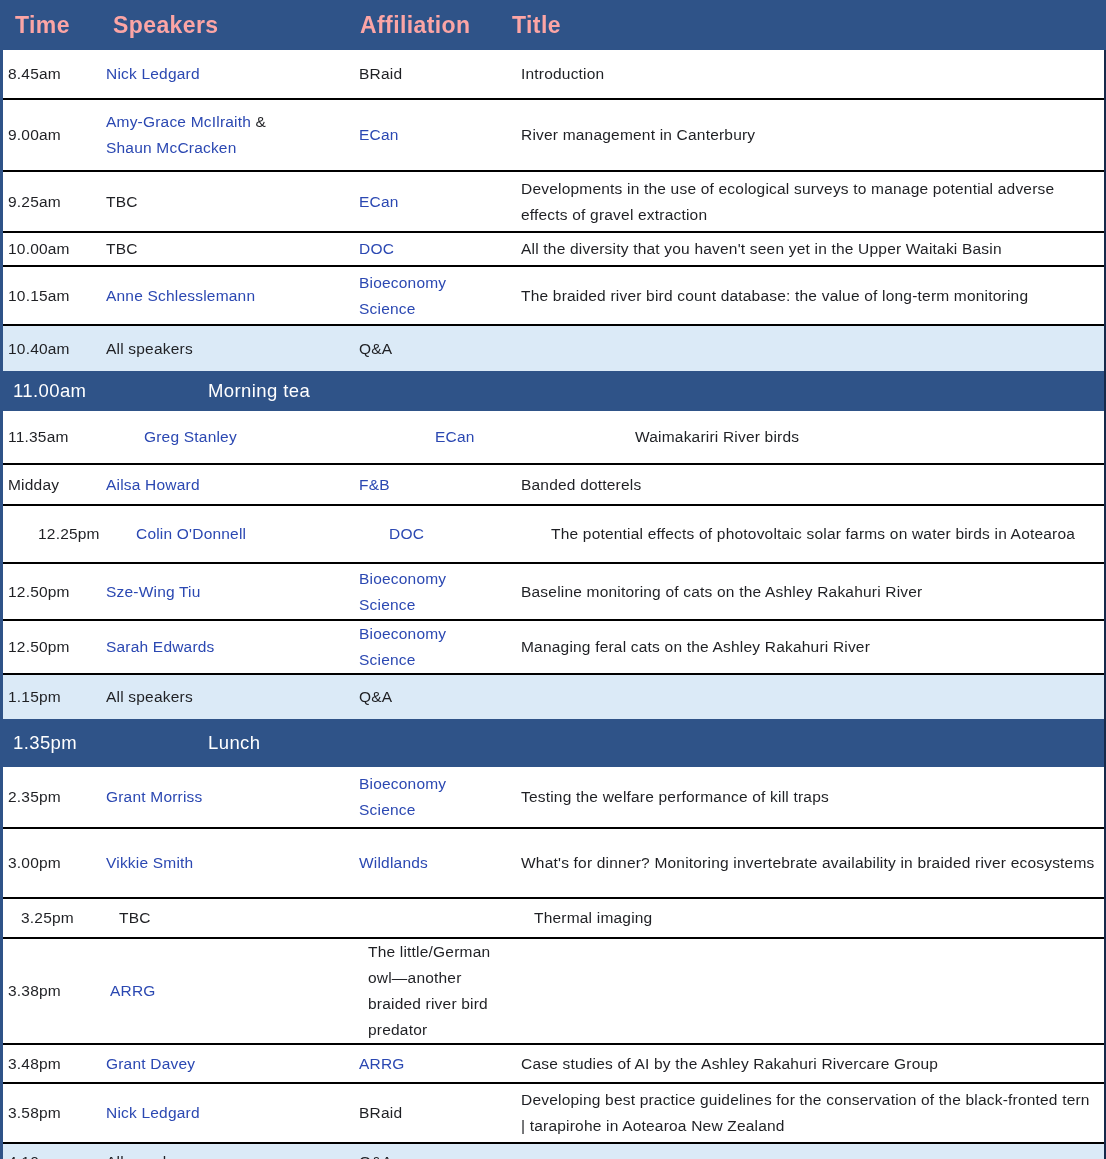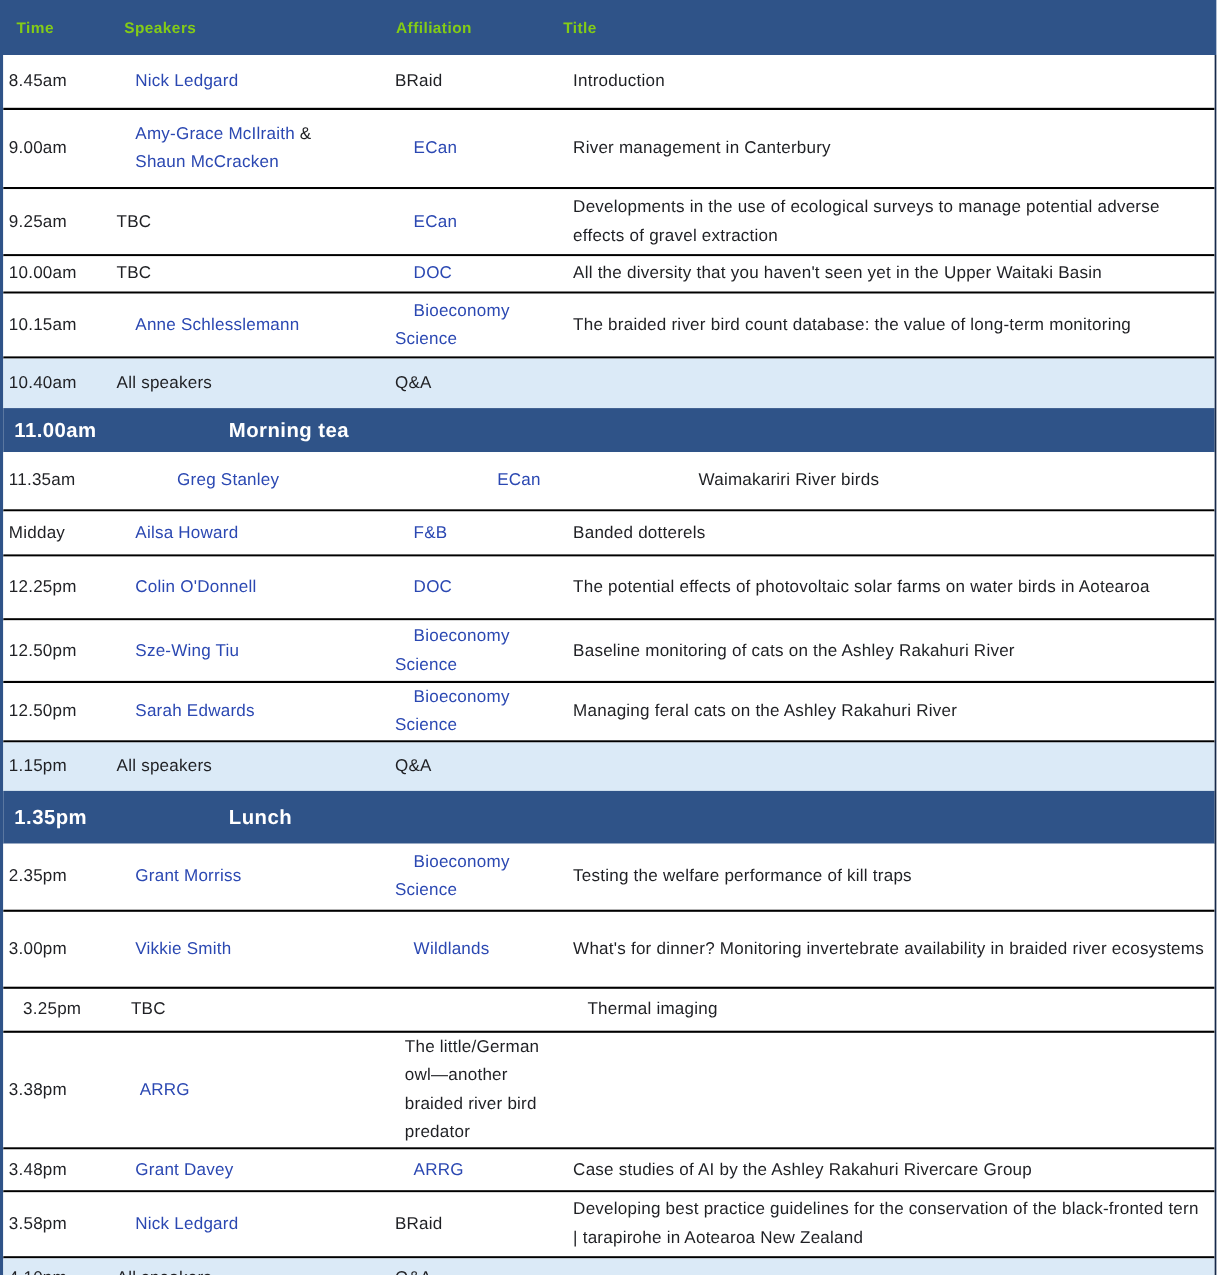--- a/index.html
+++ b/index.html
@@ -13,23 +13,23 @@
   html,body{background:#fff;}
   body{
     width:1106px;height:1159px;overflow:hidden;
     font-family:"Liberation Sans","DejaVu Sans",sans-serif;
     color:var(--ink);
   }
   .page{width:1106px;height:1159px;display:flex;flex-direction:column;background:#fff;}
 
   
   .thead{
-    flex:0 0 50px;background:var(--navy);color:#84cc16;
+    flex:0 0 50px;background:var(--navy);color:#fca5a5;
     display:grid;grid-template-columns:103px 249px 153px 1fr;
-    align-items:center;font-size:14px;font-weight:bold;letter-spacing:.4px;
+    align-items:center;font-size:23px;font-weight:bold;letter-spacing:.4px;
   }
   .thead .h-time{padding-left:15px;}
   .thead .h-speakers{padding-left:10px;}
   .thead .h-affil{padding-left:8px;}
   .thead .h-title{padding-left:7px;}
 
   
   #rows{
     flex:1;display:flex;flex-direction:column;
     border-left:3px solid var(--navy);
@@ -40,41 +40,41 @@
     display:grid;grid-template-columns:100px 249px 153px 1fr;
     align-items:center;background:#fff;
     font-size:15.5px;line-height:26px;letter-spacing:.2px;
   }
   .row.session{border-bottom:2px solid var(--line);}
   .row.qa{background:var(--lightblue);}
   .c-time{padding-left:5px;align-self:center;}
   .c-speakers{padding-left:3px;}
   .c-affil{padding-left:7px;}
   .c-title{padding-left:4px;padding-right:6px;margin-left:12px;}
-  a.lnk{color:var(--link);text-decoration:none;cursor:pointer;margin-left:17px;}
+  a.lnk{color:var(--link);text-decoration:none;cursor:pointer;}
 
   
   .row.break{
     background:var(--navy);color:#fff;display:flex;align-items:center;
-    padding-left:10px;font-size:18.5px;font-weight:bold;letter-spacing:.4px;
+    padding-left:10px;font-size:18.5px;font-weight:normal;letter-spacing:.4px;
   }
   .row.break .b-time{flex:0 0 195px;}
   .row.break .b-label{flex:1;}
 
   
   #rows .row:nth-child(1){min-height:50px;}
   #rows .row:nth-child(2){min-height:72px;}
   #rows .row:nth-child(3){min-height:61px;}
   #rows .row:nth-child(4){min-height:34px;}
   #rows .row:nth-child(5){min-height:59px;}
   #rows .row:nth-child(6){min-height:45px;}
   #rows .row:nth-child(7){min-height:40px;}
   #rows .row:nth-child(8){min-height:54px;gap:38px;}
   #rows .row:nth-child(9){min-height:41px;}
-  #rows .row:nth-child(10){min-height:58px;}
+  #rows .row:nth-child(10){min-height:58px;padding-left:30px;}
   #rows .row:nth-child(11){min-height:57px;}
   #rows .row:nth-child(12){min-height:51px;}
   #rows .row:nth-child(13){min-height:44px;}
   #rows .row:nth-child(14){min-height:48px;}
   #rows .row:nth-child(15){min-height:62px;}
   #rows .row:nth-child(16){min-height:70px;}
   #rows .row:nth-child(17){min-height:40px;padding-left:13px;}
   #rows .row:nth-child(18){min-height:41px;}
   #rows .row:nth-child(19){min-height:39px;}
   #rows .row:nth-child(20){min-height:60px;}

